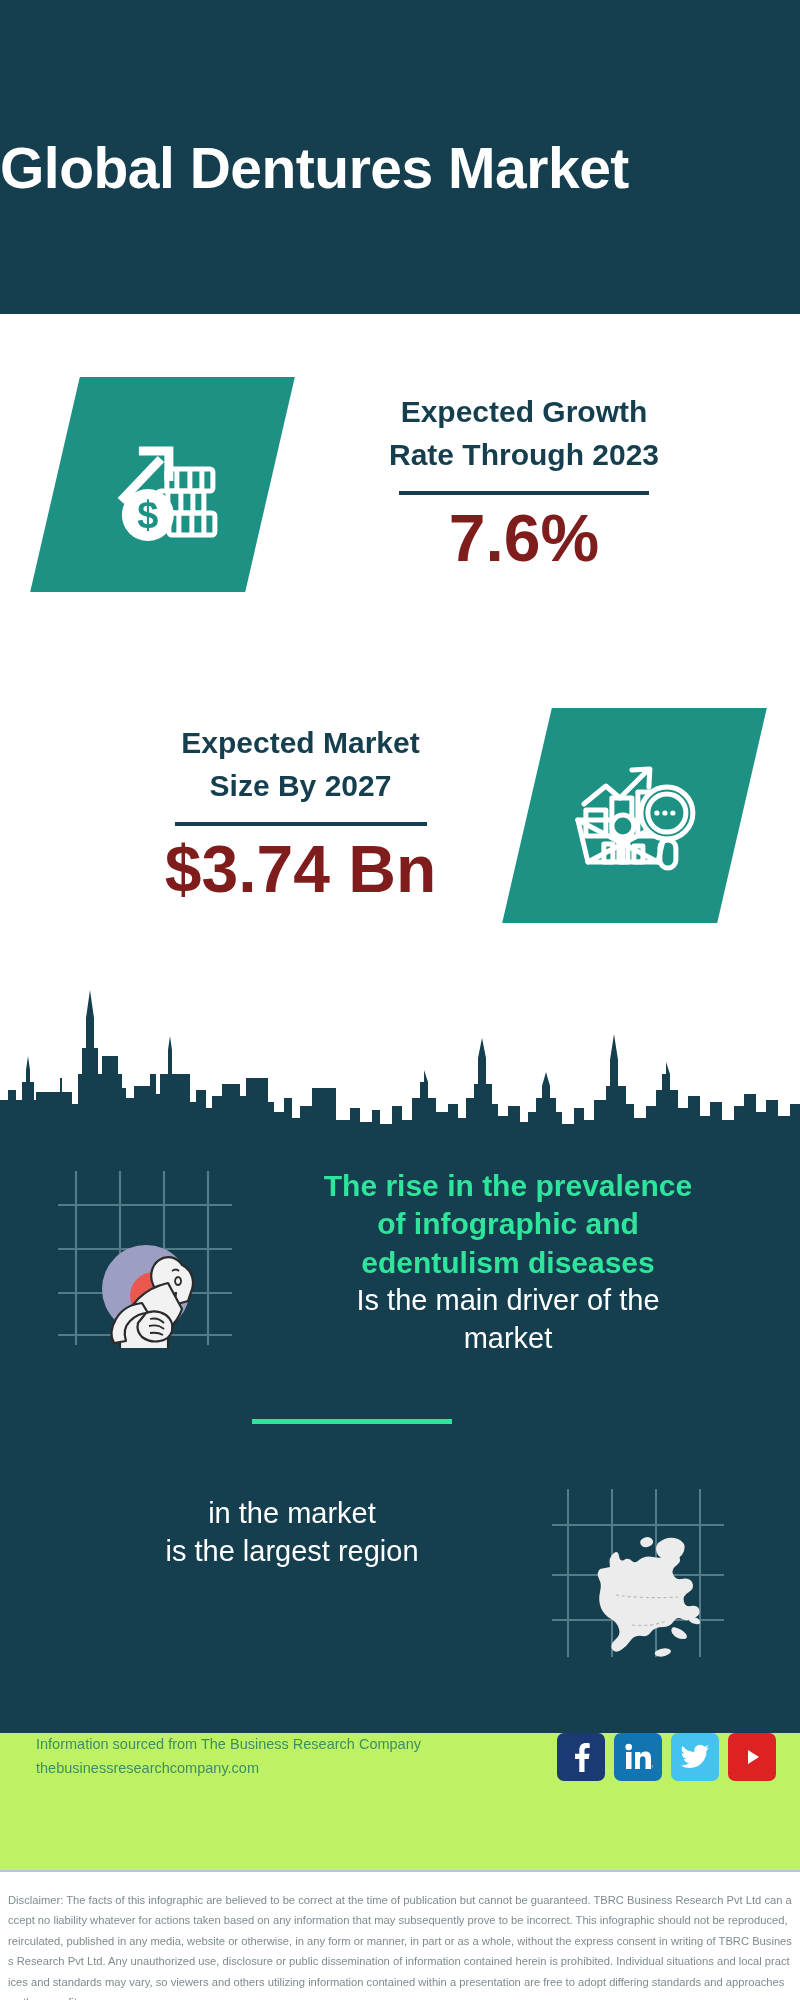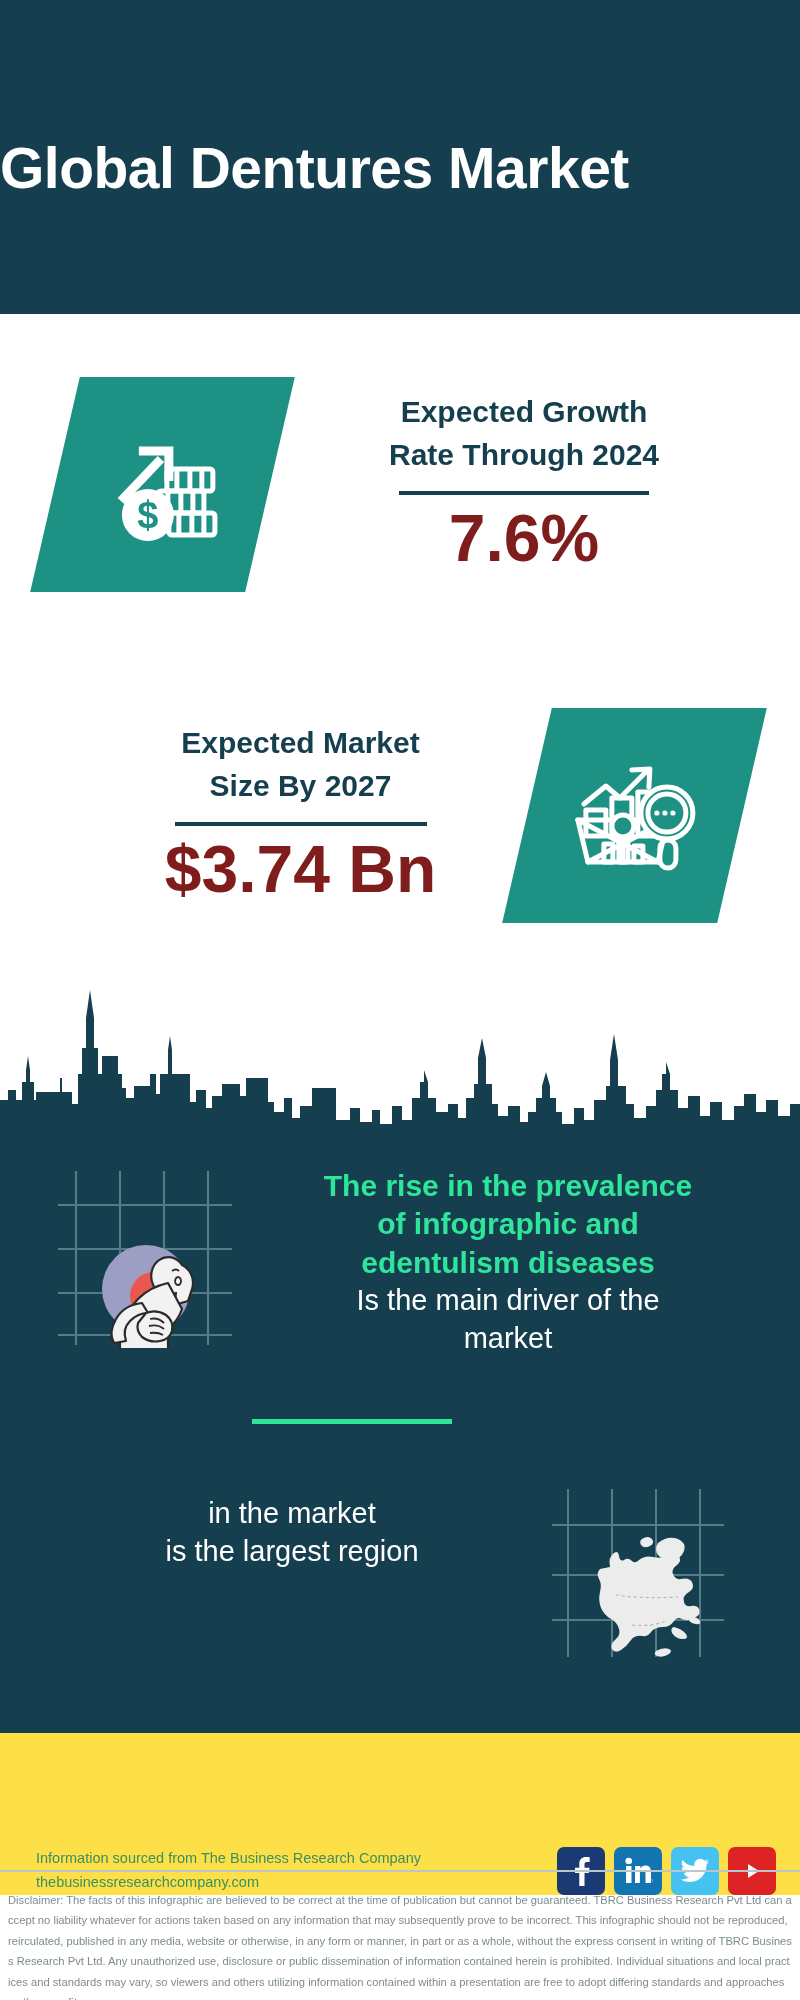--- a/index.html
+++ b/index.html
@@ -90,23 +90,23 @@
   
   .region {
     position:absolute; left:0; top:1485px; width:800px; height:200px;
     display:flex; align-items:flex-start;
   }
   .region-text { flex:1; text-align:center; padding-left:36px; padding-top:10px; }
   .region-img { width:180px; margin-right:72px; }
 
   
   .footer {
-    position:absolute; left:0; top:1733px; width:800px; height:162px;
-    background:#fde047;
-    display:flex; align-items:flex-end;
+    position:absolute; left:0; top:1733px; width:800px; height:137px;
+    background:#bef264;
+    display:flex; align-items:flex-start;
   }
   .footer-text { margin-left:36px; line-height:1.65; }
   .footer-text div {
     color:#3b8f62; font-size:14.5px; font-weight:normal;
   }
   .social-row { margin-left:auto; margin-right:24px; display:flex; gap:9px; }
   .social {
     width:48px; height:48px; border-radius:7px;
     display:flex; align-items:center; justify-content:center;
   }
@@ -158,21 +158,21 @@
             <line x1="89" y1="88" x2="89" y2="110"></line>
             <line x1="101" y1="88" x2="101" y2="110"></line>
           </g>
           <circle cx="45" cy="90" r="26" fill="#fff"></circle>
           <text x="45" y="103" font-size="38" font-weight="bold" fill="#1d9183" text-anchor="middle" font-family="Liberation Sans, sans-serif">$</text>
         </svg>
       </div>
     </div>
     <div class="stat1-text">
       <div class="stat-label">Expected Growth</div>
-      <div class="stat-label">Rate Through 2024</div>
+      <div class="stat-label">Rate Through 2023</div>
       <div class="stat-rule"></div>
       <div class="stat-value">7.6%</div>
     </div>
   </div>
 
   <div class="stat2">
     <div class="stat2-text">
       <div class="stat-label">Expected Market</div>
       <div class="stat-label">Size By 2027</div>
       <div class="stat-rule short"></div>

